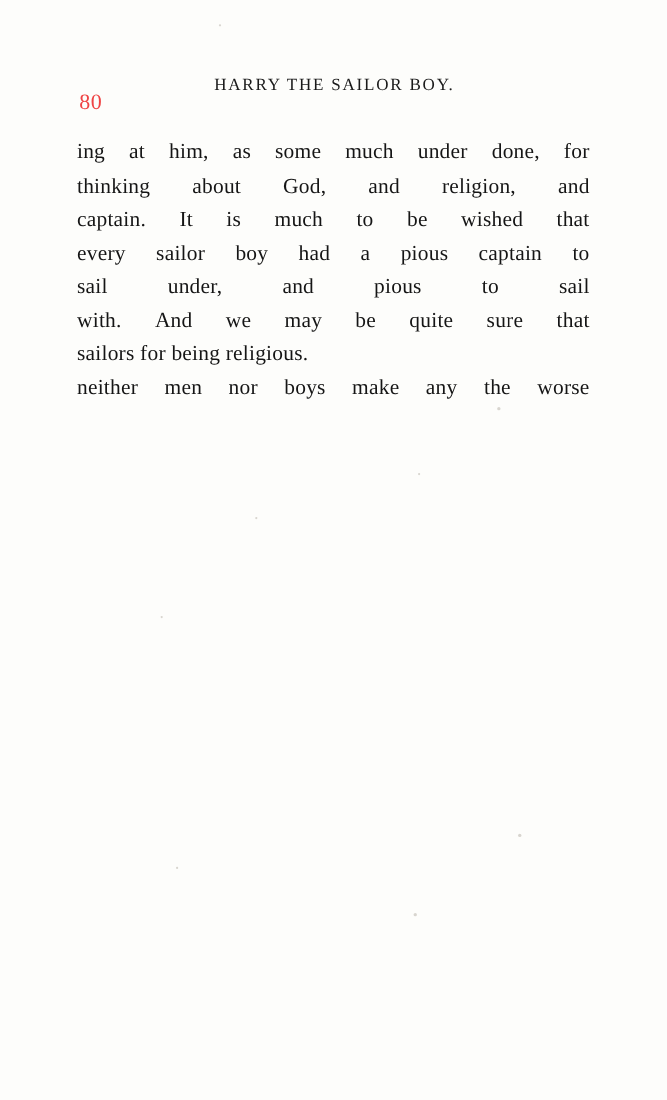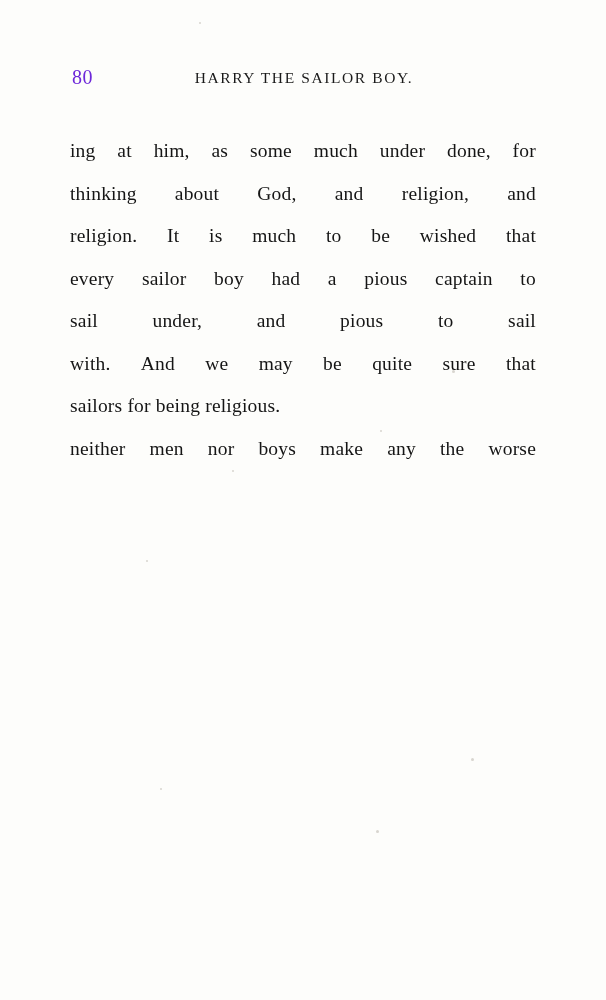--- a/index.html
+++ b/index.html
@@ -26,25 +26,25 @@
   .header {
     position: absolute;
     left: 72px;
     top: 66px;
     width: 462px;
     height: 26px;
   }
   .folio {
     position: absolute;
     left: 0;
-    top: 0;
+    top: 16px;
     font-size: 20px;
     font-family: "Liberation Serif", serif;
     letter-spacing: 0.5px;
-    color: #6d28d9;
+    color: #ef4444;
   }
   .running-title {
     position: absolute;
     left: 42px;
     top: 3px;
     width: 380px;
     text-align: center;
     font-size: 15.5px;
     letter-spacing: 1.6px;
     font-family: "Liberation Serif", serif;
@@ -57,21 +57,20 @@
     top: 124px;
     width: 466px;
   }
   .line {
     font-size: 19.5px;
     line-height: 30.5px;
     letter-spacing: 0.2px;
     color: #151515;
     white-space: nowrap;
     height: 30.5px;
-    margin-top: 12px;
   }
   .line.justified {
     display: flex;
     justify-content: space-between;
     width: 466px;
   }
   .line.justified > span {
     white-space: pre;
   }
   .line.last {
@@ -109,21 +108,21 @@
     </div>
     <div class="line justified">
       <span>thinking</span>
       <span>about</span>
       <span>God,</span>
       <span>and</span>
       <span>religion,</span>
       <span>and</span>
     </div>
     <div class="line justified">
-      <span>religion.</span>
+      <span>captain.</span>
       <span>It</span>
       <span>is</span>
       <span>much</span>
       <span>to</span>
       <span>be</span>
       <span>wished</span>
       <span>that</span>
     </div>
     <div class="line justified">
       <span>every</span>

